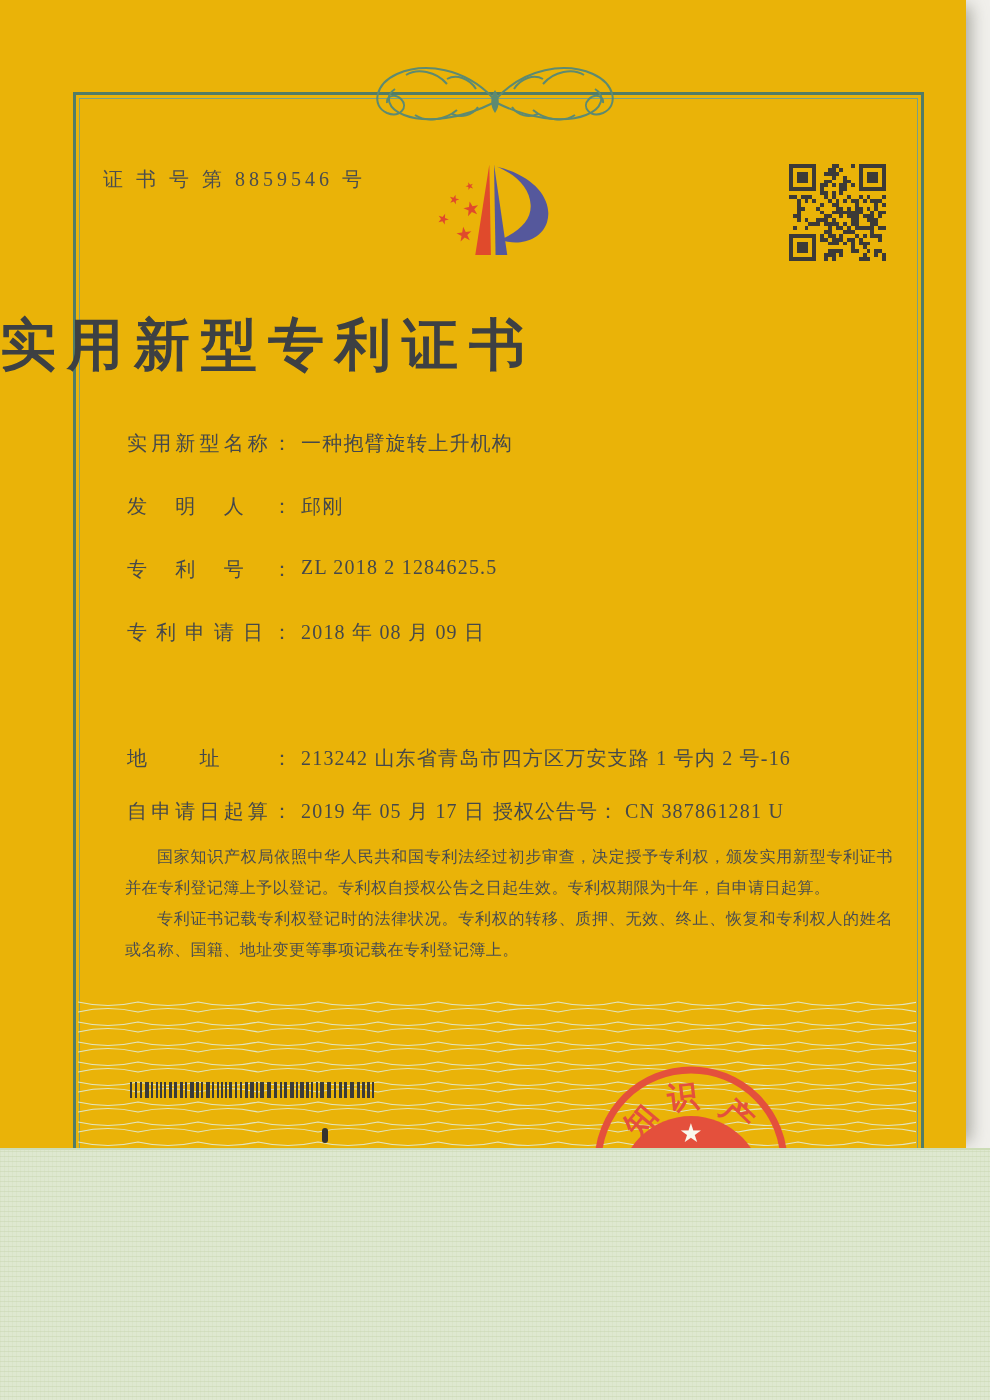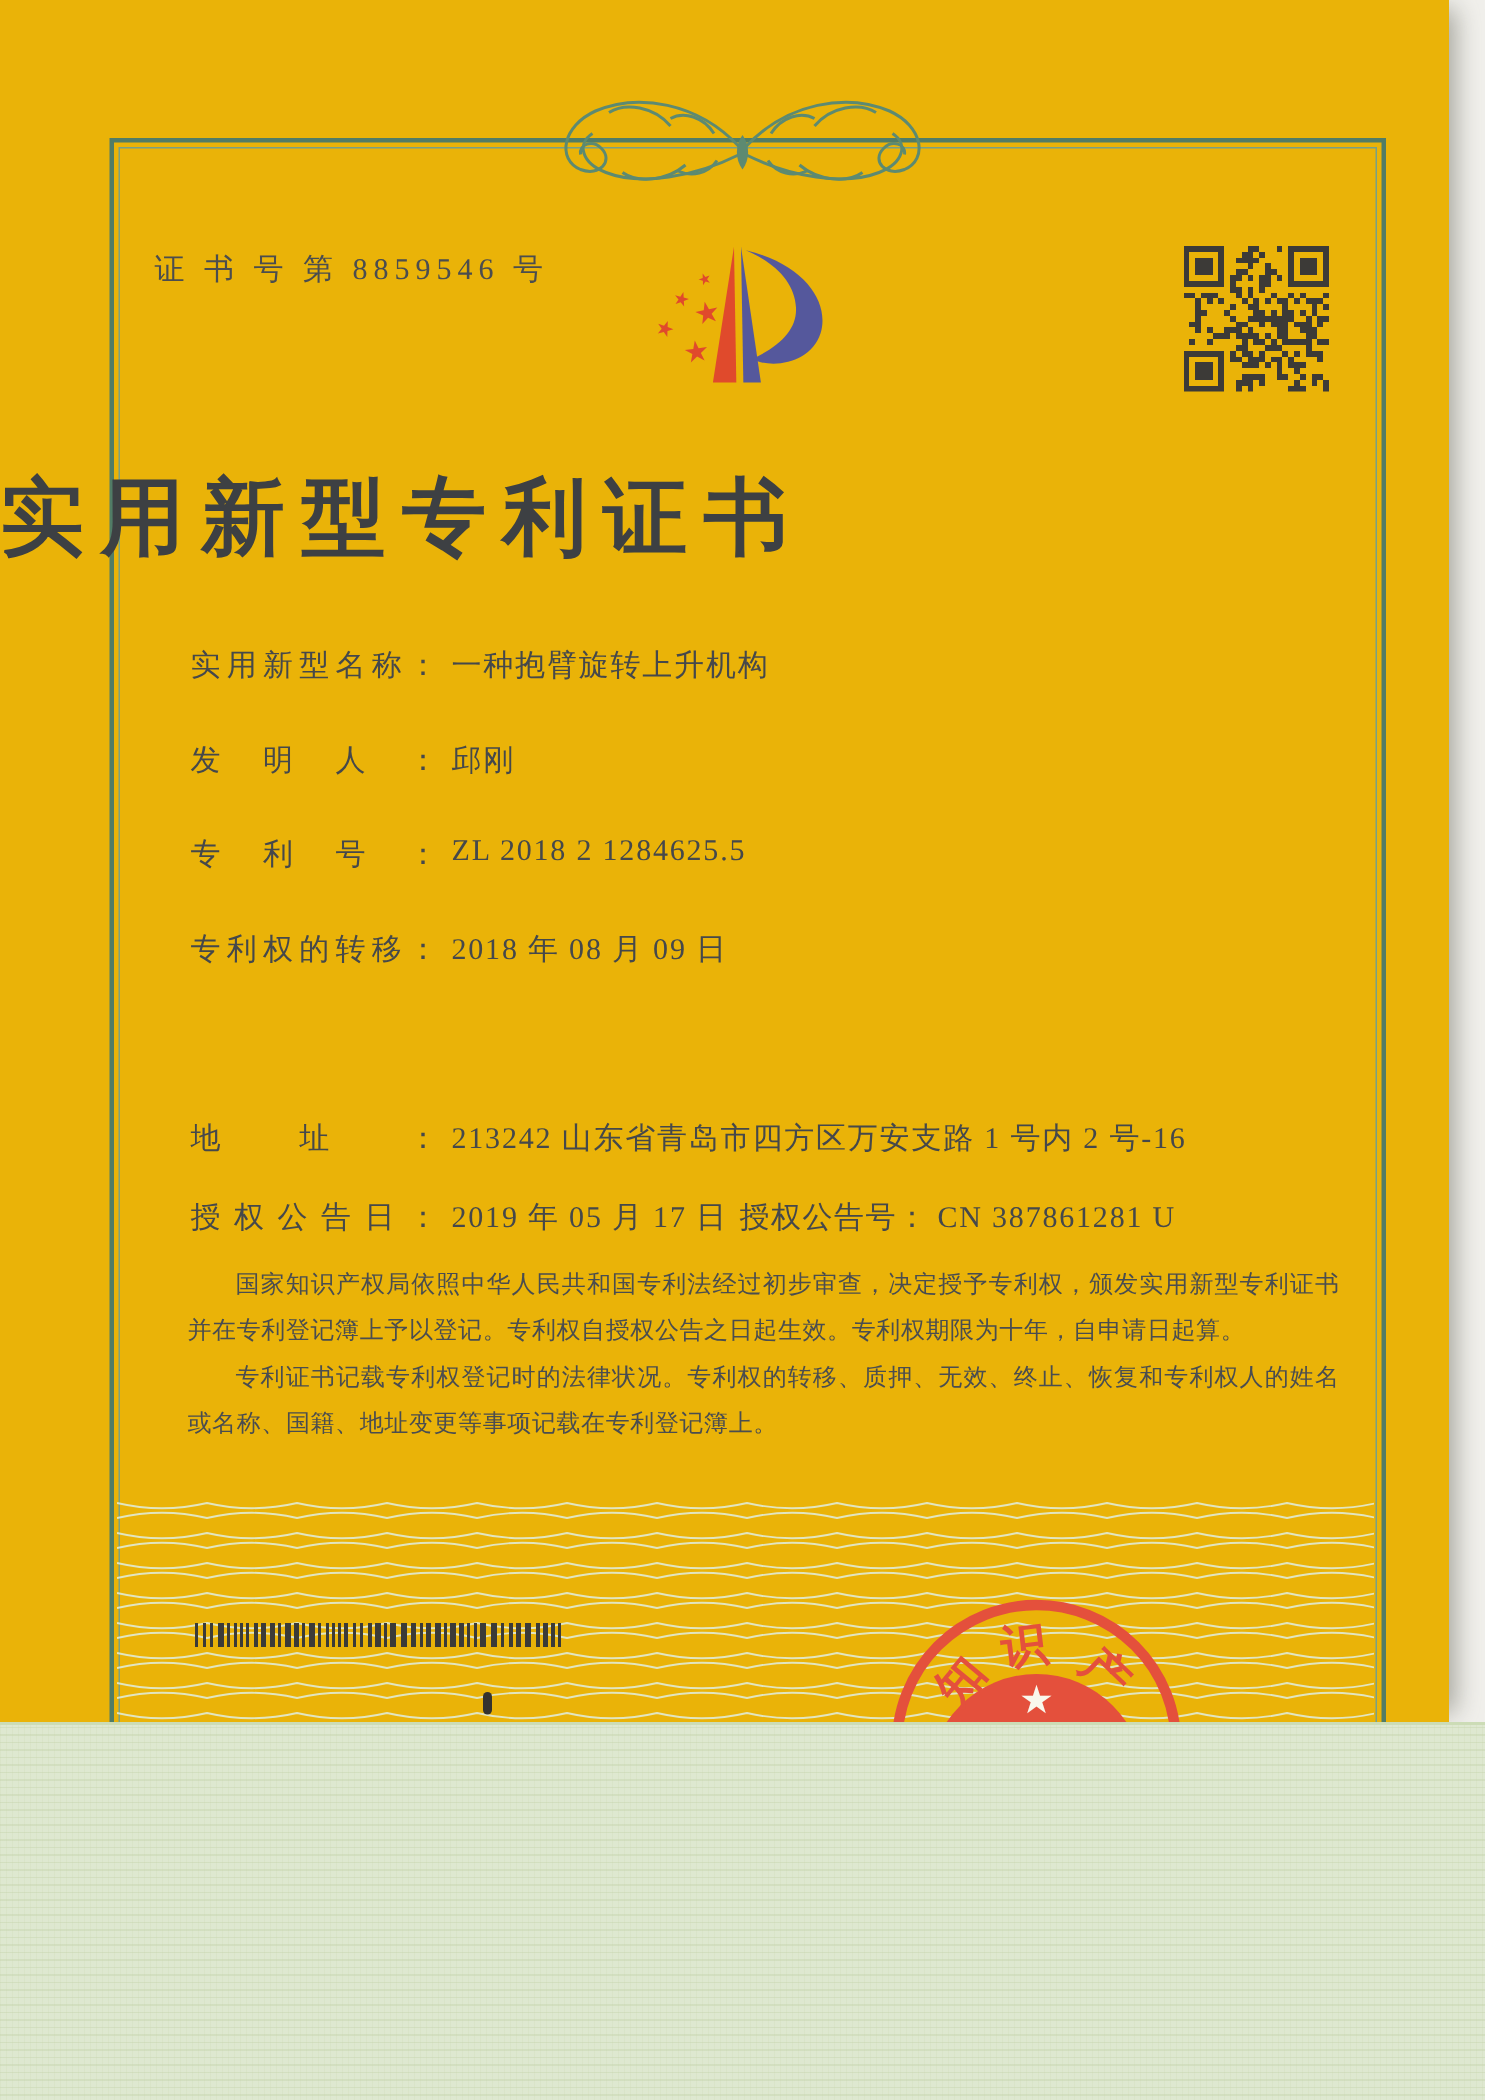--- a/index.html
+++ b/index.html
@@ -304,27 +304,27 @@
   <div class="field-row" style="top:430px">
     <span class="field-label">实用新型名称：</span><span class="field-value">一种抱臂旋转上升机构</span>
   </div>
   <div class="field-row" style="top:493px">
     <span class="field-label">发明人：</span><span class="field-value">邱刚</span>
   </div>
   <div class="field-row" style="top:556px">
     <span class="field-label">专利号：</span><span class="field-value">ZL 2018 2 1284625.5</span>
   </div>
   <div class="field-row" style="top:619px">
-    <span class="field-label">专利权的转移：</span><span class="field-value">2018 年 08 月 09 日</span>
+    <span class="field-label">专利申请日：</span><span class="field-value">2018 年 08 月 09 日</span>
   </div>
   <div class="field-row" style="top:745px">
     <span class="field-label">地址：</span><span class="field-value">213242 山东省青岛市四方区万安支路 1 号内 2 号-16</span>
   </div>
   <div class="field-row" style="top:798px">
-    <span class="field-label">授权公告日：</span><span class="field-value">2019 年 05 月 17 日</span>
+    <span class="field-label">自申请日起算：</span><span class="field-value">2019 年 05 月 17 日</span>
     <span class="pair2">
       <span class="p2-label">授权公告号：</span><span class="p2-value">CN 387861281 U</span>
     </span>
   </div>
 
   <div class="legal">
     <p>国家知识产权局依照中华人民共和国专利法经过初步审查，决定授予专利权，颁发实用新型专利证书并在专利登记簿上予以登记。专利权自授权公告之日起生效。专利权期限为十年，自申请日起算。</p>
     <p>专利证书记载专利权登记时的法律状况。专利权的转移、质押、无效、终止、恢复和专利权人的姓名或名称、国籍、地址变更等事项记载在专利登记簿上。</p>
   </div>
 

